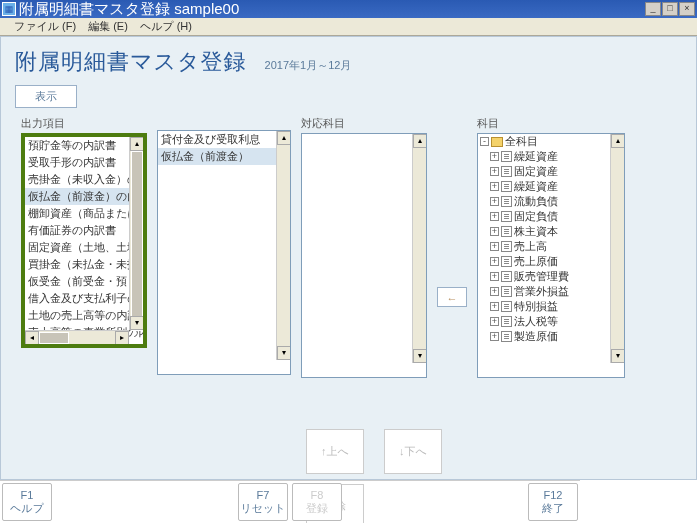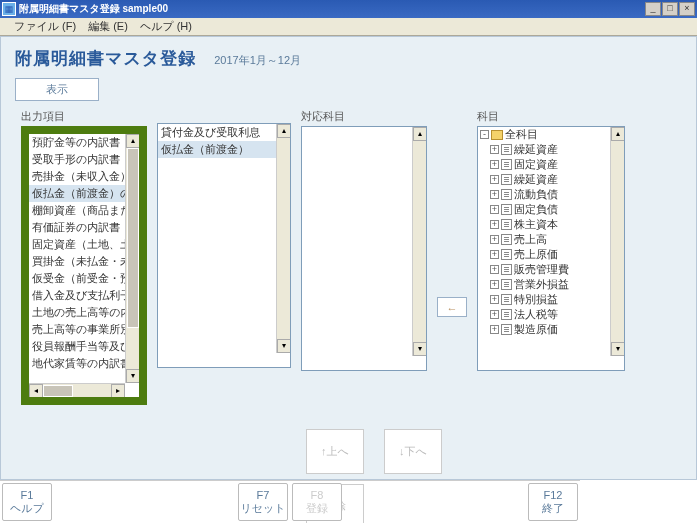--- a/index.html
+++ b/index.html
@@ -1,34 +1,34 @@
 <!DOCTYPE html>
 <html><head>
 <meta charset="utf-8">
 <style>
 *{box-sizing:border-box;margin:0;padding:0;font-family:"MS PGothic","Meiryo",sans-serif;font-size:11px}
 body{background:#fff;width:697px;height:523px;overflow:hidden;position:relative}
 .titlebar{height:18px;background:linear-gradient(#2a5ab3,#3a6ac3);color:#fff;display:flex;align-items:center;padding:0 2px}
 .titlebar .tb-icon{width:14px;height:14px;background:#6bb0e8;border:1px solid #fff;margin-right:3px;display:inline-block;font-size:9px;text-align:center;line-height:12px;color:#2a5ab3}
-.titlebar .tb-title{font-size:10px;font-weight:bold}
+.titlebar .tb-title{font-size:15px;font-weight:normal}
 .winbtns{margin-left:auto;display:flex;gap:1px}
 .winbtn{width:16px;height:14px;background:#d4d0c8;border:1px solid #888;font-size:9px;text-align:center;line-height:11px;color:#333;cursor:pointer}
 .menubar{height:18px;background:#ece9d8;border-bottom:1px solid #aca899;display:flex;align-items:center;padding:0 14px;gap:12px}
 .menubar span{font-size:11px;color:#333}
 .work{background:#e8f0f5;height:444px;border:1px solid #b8c8d8;position:relative}
 .header{padding:10px 14px 6px;display:flex;align-items:baseline;gap:18px}
-.header .title{font-size:17px;color:#2a5a9a;font-weight:bold;letter-spacing:1px}
+.header .title{font-size:22px;color:#2a5a9a;font-weight:normal;letter-spacing:1px}
 .header .period{font-size:11px;color:#5a7a9a}
 .display-row{padding:2px 14px 8px}
-.btn{background:#fff;border:1px solid #9ab0c8;color:#5a7a9a;padding:3px 30px;font-size:11px;cursor:pointer}
+.btn{background:#fff;border:1px solid #9ab0c8;color:#5a7a9a;padding:3px 19px;font-size:11px;cursor:pointer}
 .columns{display:flex;gap:10px;padding:0 20px}
 .col{display:flex;flex-direction:column}
 .col-label{font-size:11px;color:#555;margin-bottom:2px}
 .listbox{background:#fff;border:1px solid #7f9db9;overflow:hidden;position:relative}
-.lb-out{width:126px;height:279px;border:8px solid #4d7c0f}
+.lb-out{width:126px;height:215px;border:4px solid #4d7c0f}
 .lb-mid{width:134px;height:245px}
 .lb-resp{width:126px;height:245px}
 .lb-tree{width:148px;height:245px}
 .listbox .item{padding:1px 3px;font-size:11px;color:#333;white-space:nowrap;border-bottom:0}
 .listbox .item.sel{background:#d6e4f0}
 .listbox .scroll-v{position:absolute;right:0;top:0;bottom:14px;width:14px;background:#ece9d8;border-left:1px solid #ccc}
 .listbox .scroll-v .thumb{position:absolute;left:1px;width:12px;background:#c8c4b8;border:1px solid #fff}
 .listbox .scroll-h{position:absolute;left:0;right:14px;bottom:0;height:14px;background:#ece9d8;border-top:1px solid #ccc}
 .listbox .scroll-h .thumb{position:absolute;top:1px;height:12px;background:#c8c4b8;border:1px solid #fff}
 .listbox .sc-arrow{width:14px;height:14px;background:#ece9d8;border:1px solid #aaa;font-size:8px;text-align:center;line-height:11px;position:absolute}

